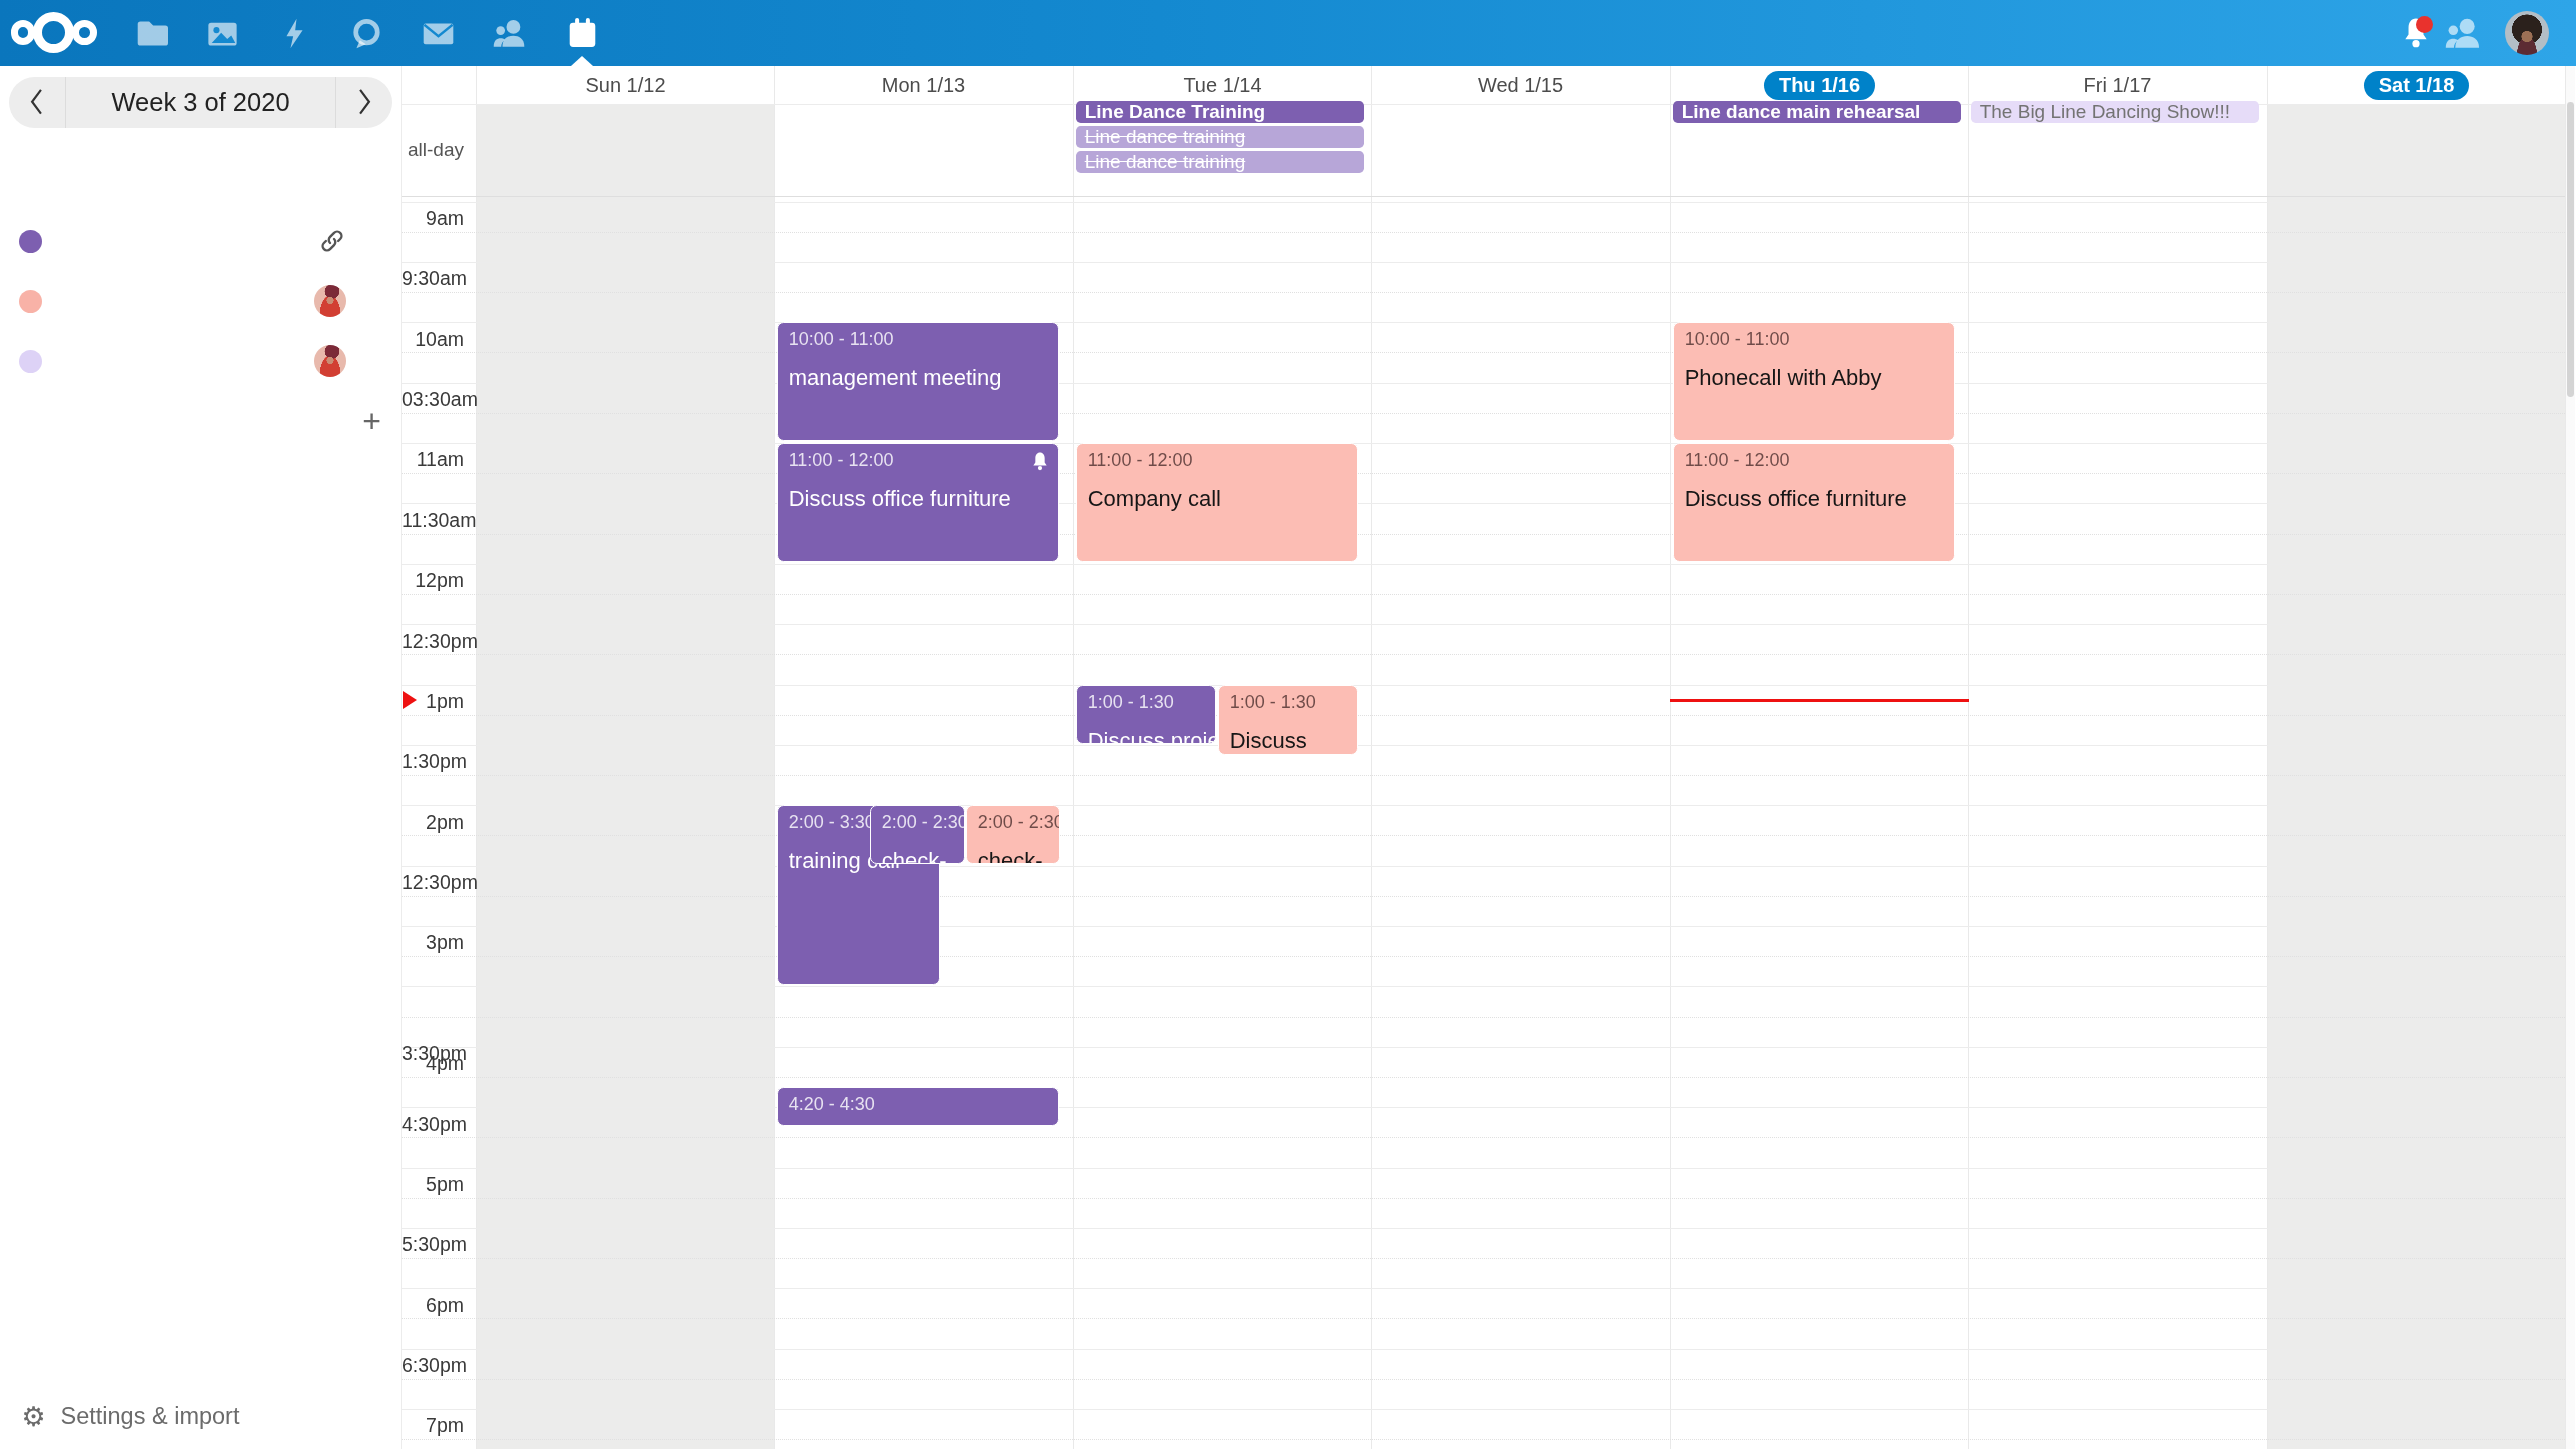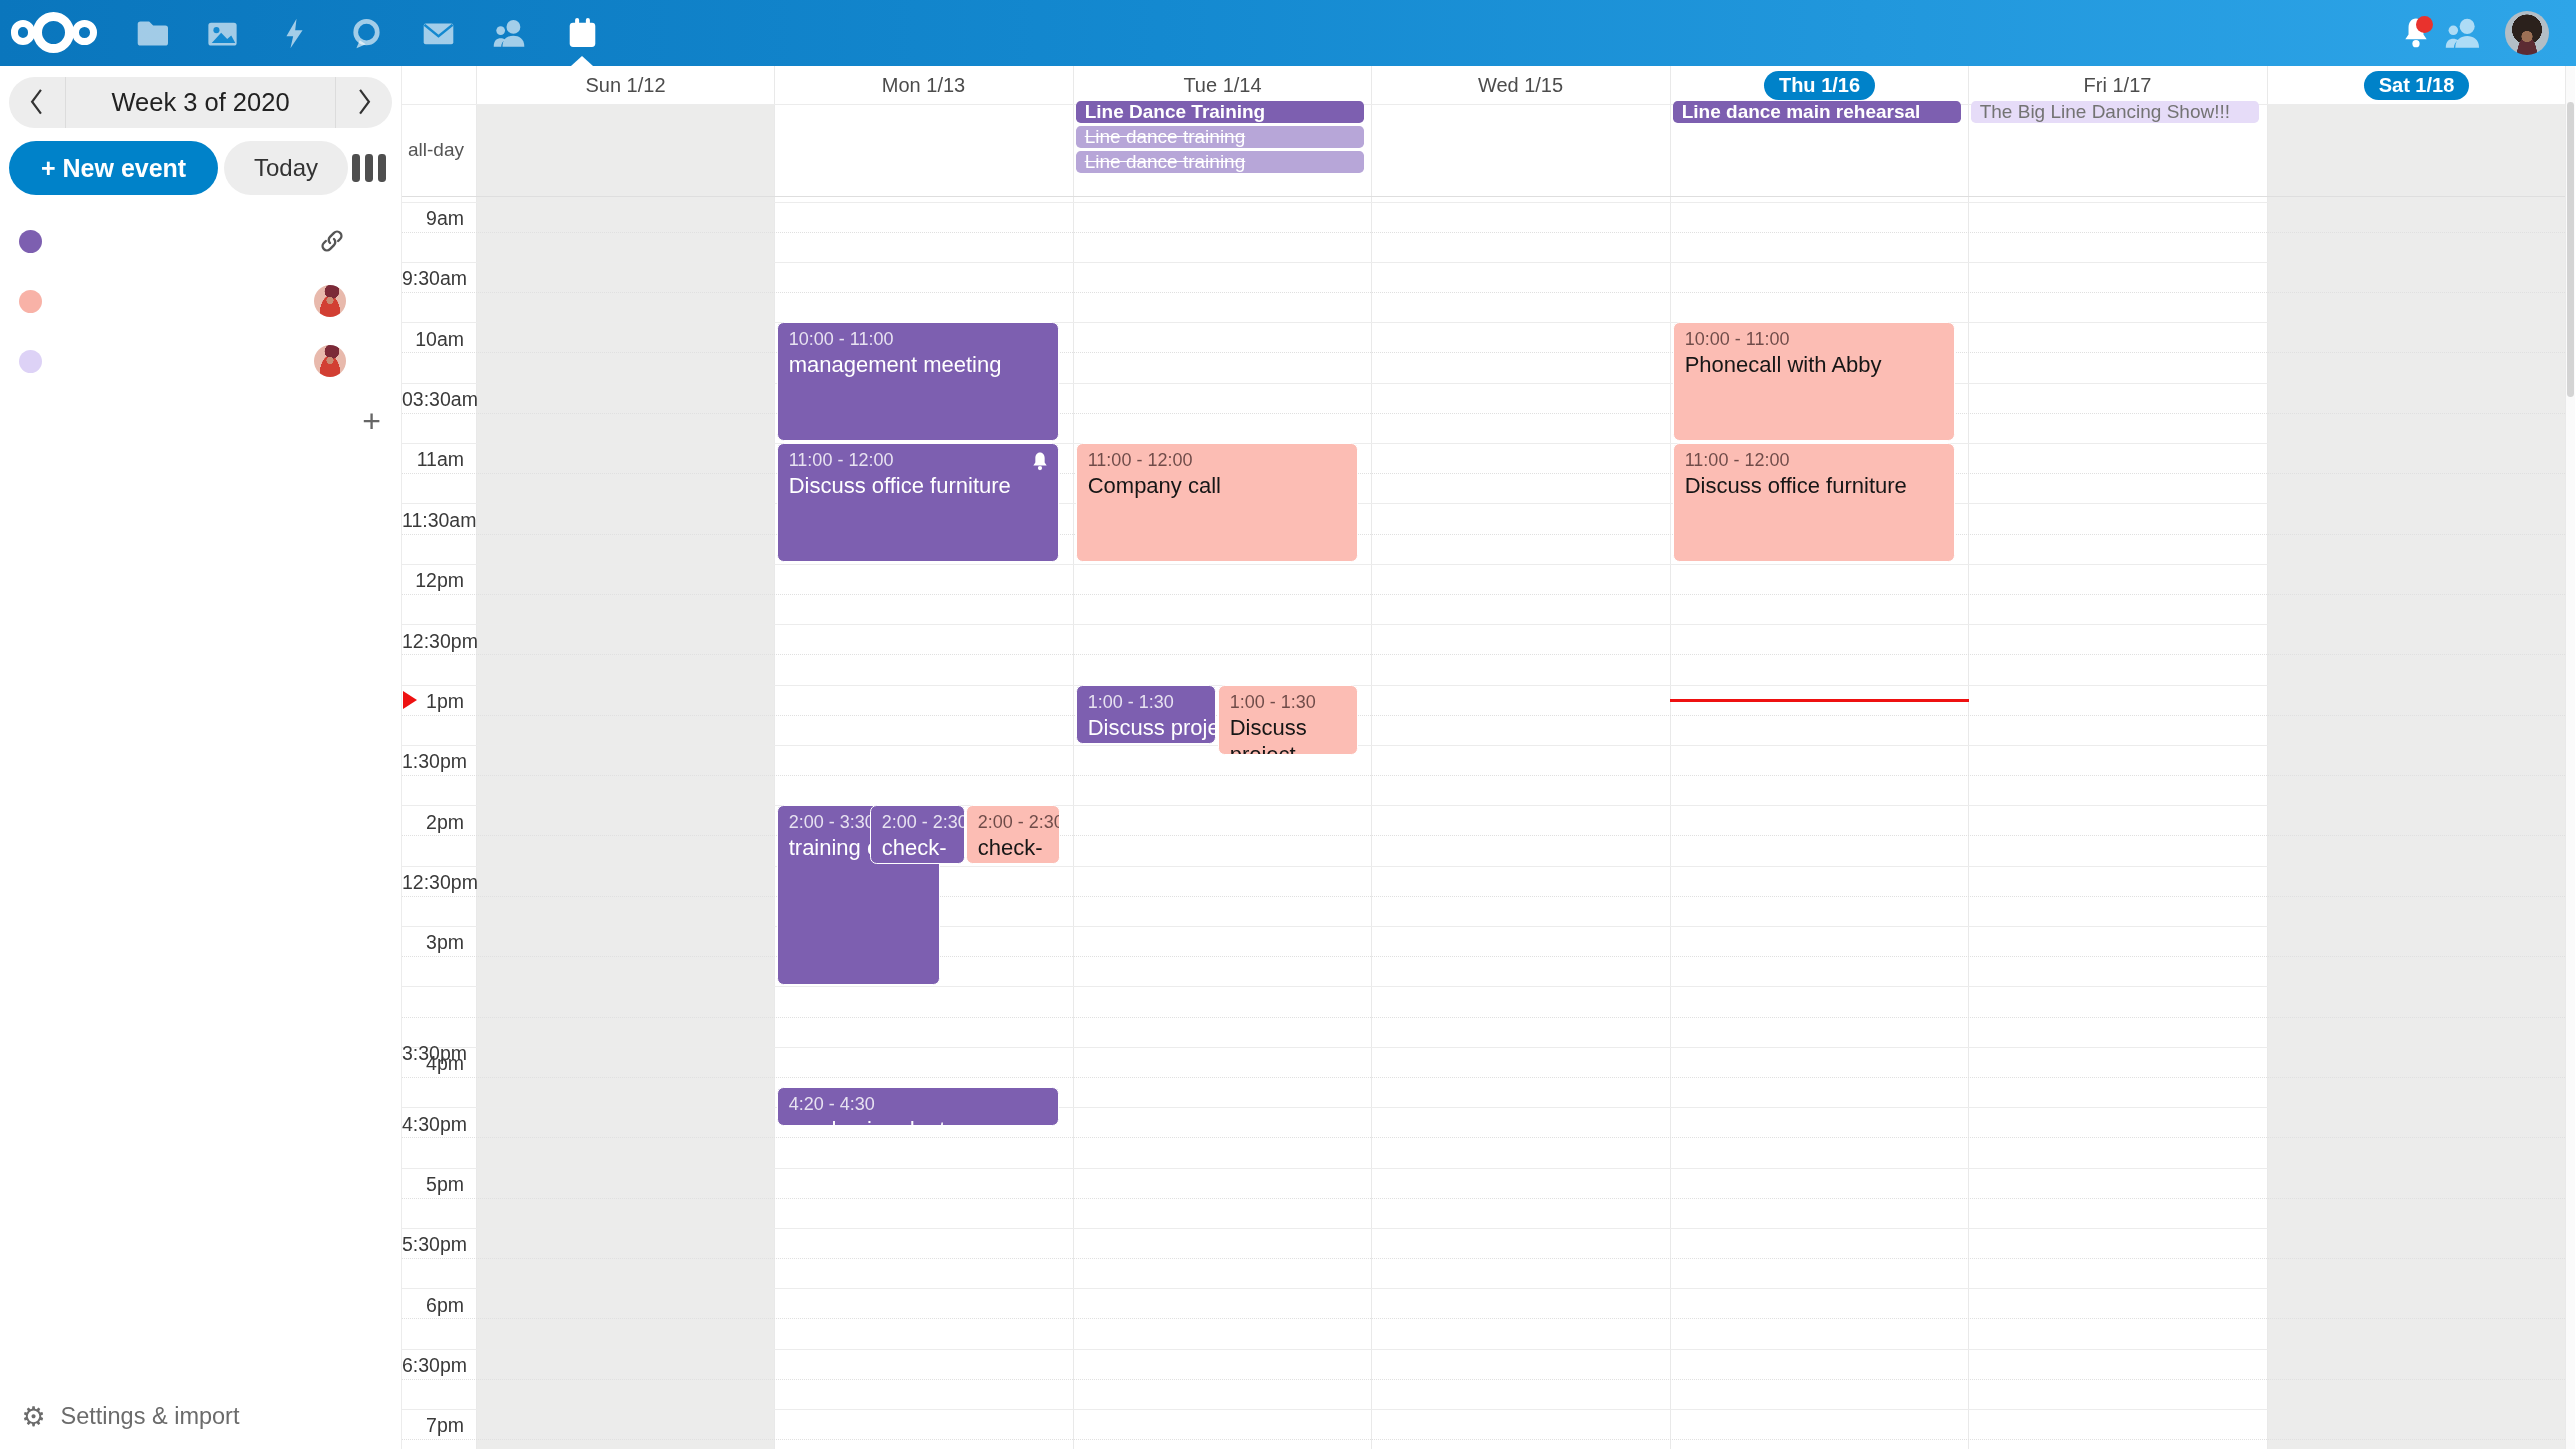--- a/index.html
+++ b/index.html
@@ -76,21 +76,21 @@
            font-size:20px;color:#4c4c4c;z-index:3;cursor:pointer;background:transparent;}
   .dayhead .pill{background:#0082c9;color:#fff;font-weight:bold;padding:2.7px 14.8px;border-radius:17.4px;}
   .tlabel{position:absolute;width:62px;text-align:right;font-size:19.5px;color:#3a3a3a;z-index:2;}
   .adlabel{position:absolute;width:62px;text-align:right;font-size:19px;color:#555;z-index:2;}
   .ade{position:absolute;height:22px;line-height:22px;border-radius:4.7px;font-size:19px;
        padding:0 8.7px;overflow:hidden;white-space:nowrap;box-sizing:border-box;z-index:3;cursor:pointer;}
   .ade.strike{text-decoration:line-through;}
   .ev{position:absolute;border-radius:6.7px;border:1.3px solid #fff;box-sizing:border-box;
       padding:5.4px 5.4px 2.7px 10.7px;overflow:hidden;z-index:4;cursor:pointer;}
   .ev .t{font-size:18px;line-height:23px;white-space:nowrap;}
-  .ev .n{font-size:22px;line-height:27px;margin-top:0;}
+  .ev .n{font-size:22px;line-height:27px;margin-top:13px;}
   .ev.oneLine .n{white-space:nowrap;}
   .ev .bell{position:absolute;top:6.7px;right:8px;}
   .nowline{position:absolute;height:2.7px;z-index:6;}
   .nowarrow{position:absolute;width:0;height:0;border-top:9.4px solid transparent;
             border-bottom:9.4px solid transparent;z-index:6;}
   .sb-track{position:absolute;top:0;bottom:0;background:#fafafa;z-index:5;}
   .sb-thumb{position:absolute;width:6.7px;border-radius:3.4px;background:#d4d4d4;z-index:6;}
   svg{display:block;}
 </style>
 </head>
@@ -178,29 +178,20 @@
         </svg>
       </div>
       <div class="week-label">Week 3 of 2020</div>
       <div class="wk-btn next">
         <svg width="20" height="29.5" viewBox="0 0 20 30">
           <polyline points="6,3 15,15 6,27" fill="none" stroke="#333" stroke-width="2.2"></polyline>
         </svg>
       </div>
     </div>
 
-    <div class="actions">
-      <button class="new-event">+ New event</button>
-      <button class="today-btn">Today</button>
-      <div class="view-toggle">
-        <span></span>
-        <span></span>
-        <span></span>
-      </div>
-    </div>
 
     <ul class="cal-list" id="cal-list">
         <li class="cal-row">
           <div class="cal-dot" style="background: rgb(125, 95, 176);"></div>
           <div class="cal-label"></div>
           <div class="row-trail">
             <div>
               <svg width="28" height="28" viewBox="0 0 42 42" fill="none" stroke="#555" stroke-width="3.6" stroke-linecap="round">
                 <path d="M18 24 a6.5 6.5 0 0 1 0-9.2 l6-6 a6.5 6.5 0 0 1 9.2 9.2 l-3 3"></path>
                 <path d="M24 18 a6.5 6.5 0 0 1 0 9.2 l-6 6 a6.5 6.5 0 0 1 -9.2 -9.2 l3 -3"></path>

